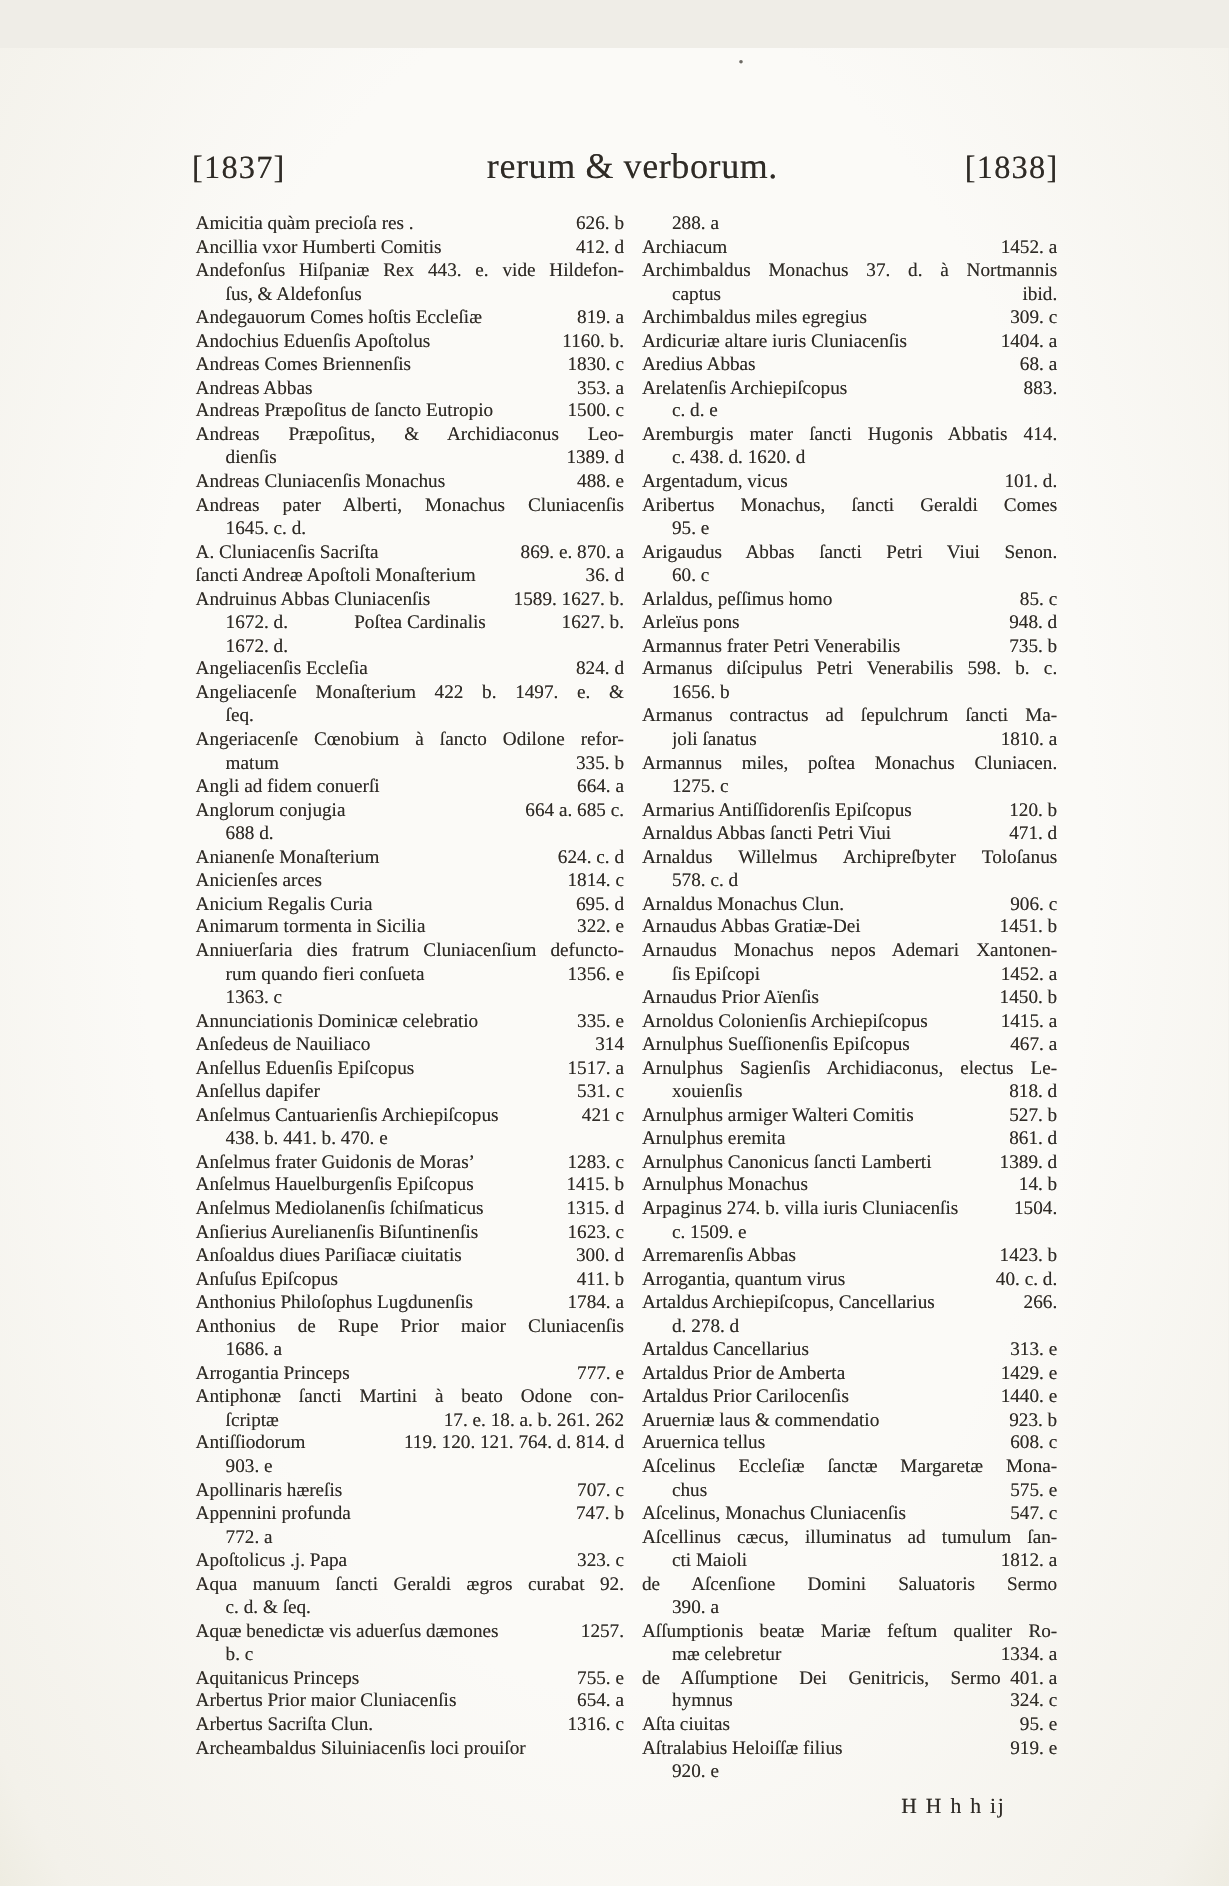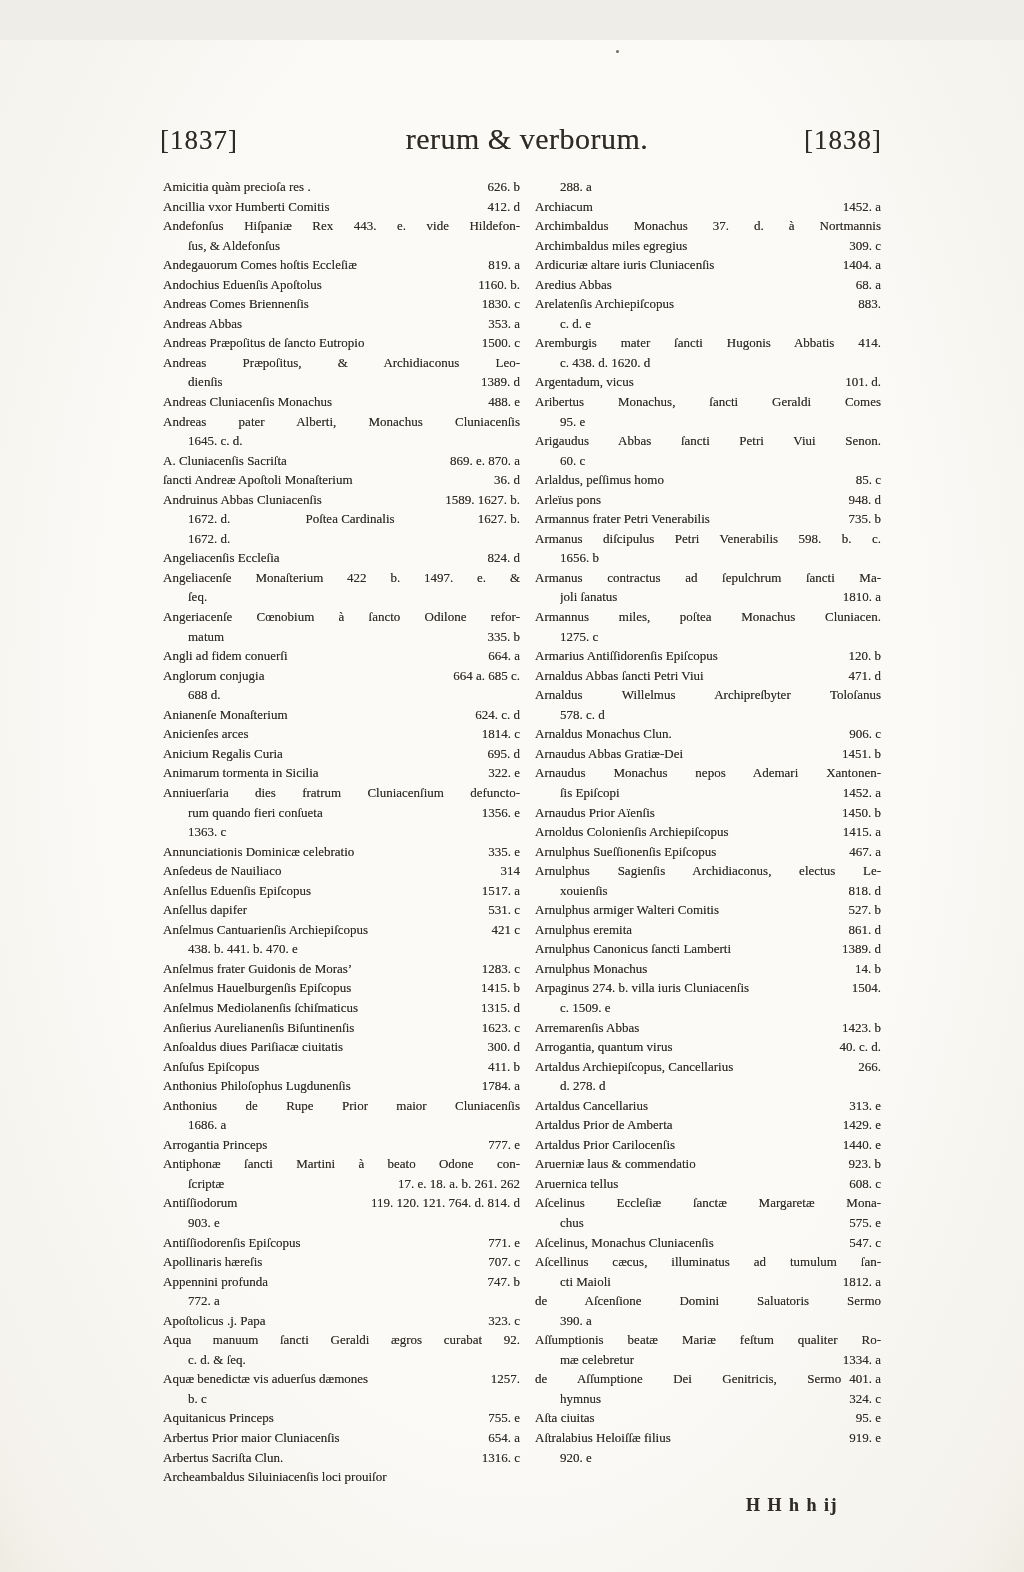--- a/index.html
+++ b/index.html
@@ -20,36 +20,36 @@
   }
   .header{
     position:absolute;top:82px;left:160px;width:722px;
     display:flex;justify-content:space-between;align-items:baseline;
   }
   .folio{font-size:27px;letter-spacing:1px;white-space:nowrap;}
   .running-title{font-size:30px;letter-spacing:.5px;white-space:nowrap;transform:translateX(6px);}
   .cols{
     position:absolute;top:137px;left:163px;width:718px;
     display:flex;gap:15px;
-    font-size:13px;line-height:19.55px;
+    font-size:16px;line-height:19.55px;
   }
   .col{display:block;}
   .colL{width:357px;}
   .colR{width:346px;}
   .line{display:flex;align-items:baseline;white-space:nowrap;}
   .line .t{flex:1 1 auto;min-width:0;white-space:normal;overflow:hidden;max-height:19.55px;}
   .line.jst .t{text-align:justify;text-align-last:justify;}
   .line .r{flex:0 0 auto;padding-left:8px;}
   .line.three{justify-content:space-between;}
   .line.three .t{flex:0 0 auto;}
   .line.three .m{flex:0 0 auto;}
   .line.ind{padding-left:25px;}
   .sig{
     position:absolute;top:1455px;right:186px;
-    font-size:18px;letter-spacing:1.5px;white-space:pre;font-weight:bold;
+    font-size:18px;letter-spacing:1.5px;white-space:pre;
   }
   .t,.r,.m,.folio,.running-title,.sig{
     text-shadow:0 0 .5px rgba(47,43,38,.55);
   }
 </style>
 </head>
 <body>
 
 <div class="page" style="color: rgb(47, 43, 38); margin-top: 40px;">
 
@@ -255,24 +255,20 @@
           <span class="r">17. e. 18. a. b. 261. 262</span>
         </div>
         <div class="line">
           <span class="t">Antiſſiodorum</span>
           <span class="r">119. 120. 121. 764. d. 814. d</span>
         </div>
         <div class="line ind">
           <span class="t">903. e</span>
         </div>
         <div class="line">
-          <span class="t">Antiſſiodorenſis Epiſcopus</span>
-          <span class="r">771. e</span>
-        </div>
-        <div class="line">
           <span class="t">Apollinaris hæreſis</span>
           <span class="r">707. c</span>
         </div>
         <div class="line">
           <span class="t">Appennini profunda</span>
           <span class="r">747. b</span>
         </div>
         <div class="line ind">
           <span class="t">772. a</span>
         </div>
@@ -312,20 +308,24 @@
     <div class="col colR" id="col-right">
         <div class="line ind">
           <span class="t">288. a</span>
         </div>
         <div class="line">
           <span class="t">Archiacum</span>
           <span class="r">1452. a</span>
         </div>
         <div class="line jst">
           <span class="t">Archimbaldus Monachus 37. d. à Nortmannis</span>
+        </div>
+        <div class="line ind">
+          <span class="t">captus</span>
+          <span class="r">ibid.</span>
         </div>
         <div class="line">
           <span class="t">Archimbaldus miles egregius</span>
           <span class="r">309. c</span>
         </div>
         <div class="line">
           <span class="t">Ardicuriæ altare iuris Cluniacenſis</span>
           <span class="r">1404. a</span>
         </div>
         <div class="line">

